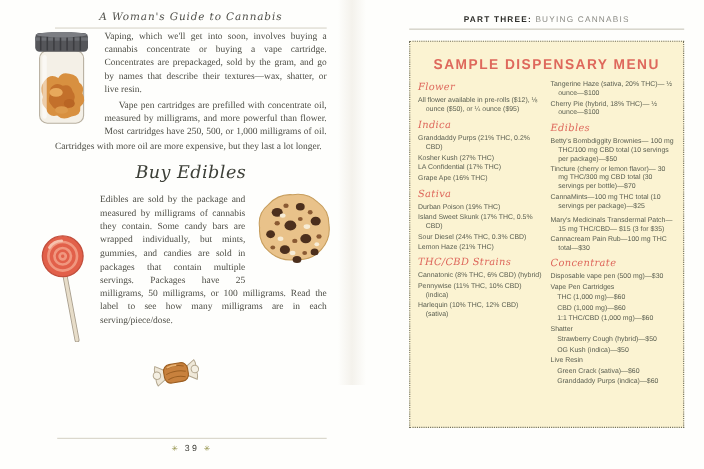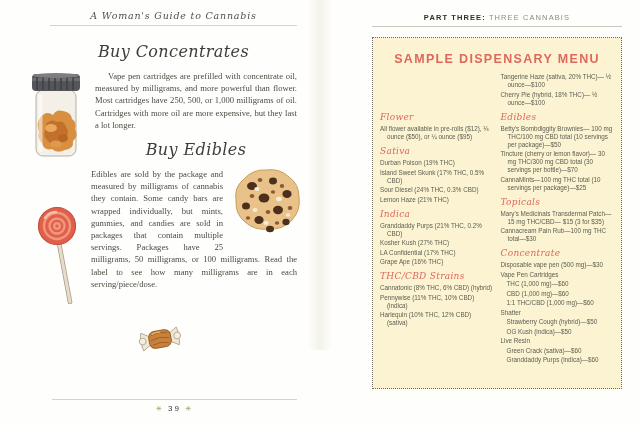--- a/index.html
+++ b/index.html
@@ -62,21 +62,21 @@
     border:1.5px dotted #71705f;
     padding:10px 7px 6px;
   }
   .menu-title{
     text-align:center;
     font:bold 13px/16px "Liberation Sans",sans-serif;
     color:var(--coral);letter-spacing:1.4px;
     margin:3px 0 6px;
     transform:scaleX(.96);
   }
-  .menu-columns{display:flex;gap:7px;align-items:center;}
+  .menu-columns{display:flex;gap:7px;}
   .menu-col{flex:1;min-width:0;}
   .menu-section{margin-bottom:5px;}
   .menu-heading{
     font:italic 9px/11px "DejaVu Serif",serif;
     color:var(--coral);letter-spacing:.3px;margin:2px 0 2px;
   }
   .menu-item{
     font:6.3px/8px "Liberation Sans",sans-serif;
     color:#5c6052;padding-left:7px;text-indent:-7px;margin-bottom:1.5px;
   }
@@ -85,21 +85,20 @@
 </head>
 <body>
 
 <div class="spread">
 
   <div class="page left">
     <div class="running-head">A Woman's Guide to Cannabis</div>
     <hr class="head-rule">
 
     <div class="section">
-      <h2 class="script">Buy Concentrates</h2>
 
       <div class="jar-illus">
         <svg viewBox="0 0 60 88" width="60" height="88" aria-hidden="true">
           <rect x="10" y="18" width="40" height="66" rx="7" fill="#f4f0e7" stroke="#b8b0a0" stroke-width="1"></rect>
           <path d="M14 46 q6 -8 13 -3 q3 -6 10 -4 q8 1 9 8 q5 3 3 10 q4 7 -2 12 q1 8 -8 9 q-8 4 -13 -1 q-8 2 -10 -6 q-5 -4 -3 -11 q-3 -9 1 -14z" fill="#d89040"></path>
           <path d="M20 52 q5 -6 11 -2 q7 -2 9 5 q4 5 0 10 q-1 7 -9 6 q-7 2 -10 -3 q-4 -4 -2 -9z" fill="#c3702b"></path>
           <ellipse cx="25" cy="56" rx="6" ry="4" fill="#e8a95c"></ellipse>
           <ellipse cx="37" cy="66" rx="5" ry="4" fill="#b96524"></ellipse>
           <ellipse cx="30" cy="72" rx="6" ry="3.5" fill="#dd9a4c"></ellipse>
           <rect x="12.5" y="22" width="4" height="58" rx="2" fill="#ffffff" opacity="0.55"></rect>
@@ -111,20 +110,21 @@
             <line x1="23" y1="3" x2="23" y2="18"></line>
               <line x1="29" y1="3" x2="29" y2="18"></line>
             <line x1="35" y1="3" x2="35" y2="18"></line>
               <line x1="41" y1="3" x2="41" y2="18"></line>
             <line x1="47" y1="3" x2="47" y2="18"></line>
           </g>
           <ellipse cx="30" cy="3.5" rx="23" ry="2.5" fill="#7c7e83"></ellipse>
         </svg>
       </div>
 
+      <p class="body">Vaping, which we'll get into soon, involves buying a cannabis concentrate or buying a vape cartridge. Concentrates are prepackaged, sold by the gram, and go by names that describe their textures—wax, shatter, or live resin.</p>
       <p class="body indented">Vape pen cartridges are prefilled with concentrate oil, measured by milligrams, and more powerful than flower. Most cartridges have 250, 500, or 1,000 milligrams of oil. Cartridges with more oil are more expensive, but they last a lot longer.</p>
     </div>
 
     <div class="section">
       <h2 class="script second">Buy Edibles</h2>
 
       <div class="cookie-illus">
         <svg viewBox="0 0 72 70" width="72" height="70" aria-hidden="true">
           <path d="M36 2 q14 -2 23 7 q10 7 10 20 q2 13 -7 23 q-9 10 -23 9 q-14 2 -24 -7 q-10 -8 -9 -22 q-2 -13 8 -21 q9 -10 22 -9z" fill="#e9c28a" stroke="#c79e5e" stroke-width="1"></path>
           <g fill="#4c2f1d">
@@ -191,65 +191,64 @@
       </svg>
     </div>
 
     <div class="footer">
       <hr class="foot-rule">
       <div class="pagenum"><span class="star">✳</span> <span>39</span> <span class="star">✳</span></div>
     </div>
   </div>
 
   <div class="page right">
-    <div class="rp-head"><b>PART THREE:</b><span> THREE CANNABIS</span></div>
+    <div class="rp-head"><b>PART THREE:</b><span> BUYING CANNABIS</span></div>
     <hr class="rp-rule">
 
     <div class="menu-box">
       <div class="menu-title">SAMPLE DISPENSARY MENU</div>
       <div class="menu-columns">
         <div class="menu-col" id="menu-col-0">
             <div class="menu-section">
               <div class="menu-heading">Flower</div>
               <div class="menu-item">All flower available in pre-rolls ($12), ⅛ ounce ($50), or ¼ ounce ($95)</div>
+            </div>
+            <div class="menu-section">
+              <div class="menu-heading">Indica</div>
+              <div class="menu-item">Granddaddy Purps (21% THC, 0.2% CBD)</div>
+              <div class="menu-item">Kosher Kush (27% THC)</div>
+              <div class="menu-item">LA Confidential (17% THC)</div>
+              <div class="menu-item">Grape Ape (16% THC)</div>
             </div>
             <div class="menu-section">
               <div class="menu-heading">Sativa</div>
               <div class="menu-item">Durban Poison (19% THC)</div>
               <div class="menu-item">Island Sweet Skunk (17% THC, 0.5% CBD)</div>
               <div class="menu-item">Sour Diesel (24% THC, 0.3% CBD)</div>
               <div class="menu-item">Lemon Haze (21% THC)</div>
             </div>
             <div class="menu-section">
-              <div class="menu-heading">Indica</div>
-              <div class="menu-item">Granddaddy Purps (21% THC, 0.2% CBD)</div>
-              <div class="menu-item">Kosher Kush (27% THC)</div>
-              <div class="menu-item">LA Confidential (17% THC)</div>
-              <div class="menu-item">Grape Ape (16% THC)</div>
-            </div>
-            <div class="menu-section">
               <div class="menu-heading">THC/CBD Strains</div>
               <div class="menu-item">Cannatonic (8% THC, 6% CBD) (hybrid)</div>
               <div class="menu-item">Pennywise (11% THC, 10% CBD) (indica)</div>
               <div class="menu-item">Harlequin (10% THC, 12% CBD) (sativa)</div>
             </div>
           </div>
         <div class="menu-col" id="menu-col-1">
             <div class="menu-section">
               <div class="menu-item">Tangerine Haze (sativa, 20% THC)— ½ ounce—$100</div>
               <div class="menu-item">Cherry Pie (hybrid, 18% THC)— ½ ounce—$100</div>
             </div>
             <div class="menu-section">
               <div class="menu-heading">Edibles</div>
               <div class="menu-item">Betty's Bombdiggity Brownies— 100 mg THC/100 mg CBD total (10 servings per package)—$50</div>
               <div class="menu-item">Tincture (cherry or lemon flavor)— 30 mg THC/300 mg CBD total (30 servings per bottle)—$70</div>
               <div class="menu-item">CannaMints—100 mg THC total (10 servings per package)—$25</div>
             </div>
             <div class="menu-section">
-              <div class="menu-heading">Topicals</div>
               <div class="menu-item">Mary's Medicinals Transdermal Patch—15 mg THC/CBD— $15 (3 for $35)</div>
               <div class="menu-item">Cannacream Pain Rub—100 mg THC total—$30</div>
             </div>
             <div class="menu-section">
               <div class="menu-heading">Concentrate</div>
               <div class="menu-item">Disposable vape pen (500 mg)—$30</div>
               <div class="menu-item">Vape Pen Cartridges</div>
               <div class="menu-item ind">THC (1,000 mg)—$60</div>
               <div class="menu-item ind">CBD (1,000 mg)—$60</div>
               <div class="menu-item ind">1:1 THC/CBD (1,000 mg)—$60</div>

